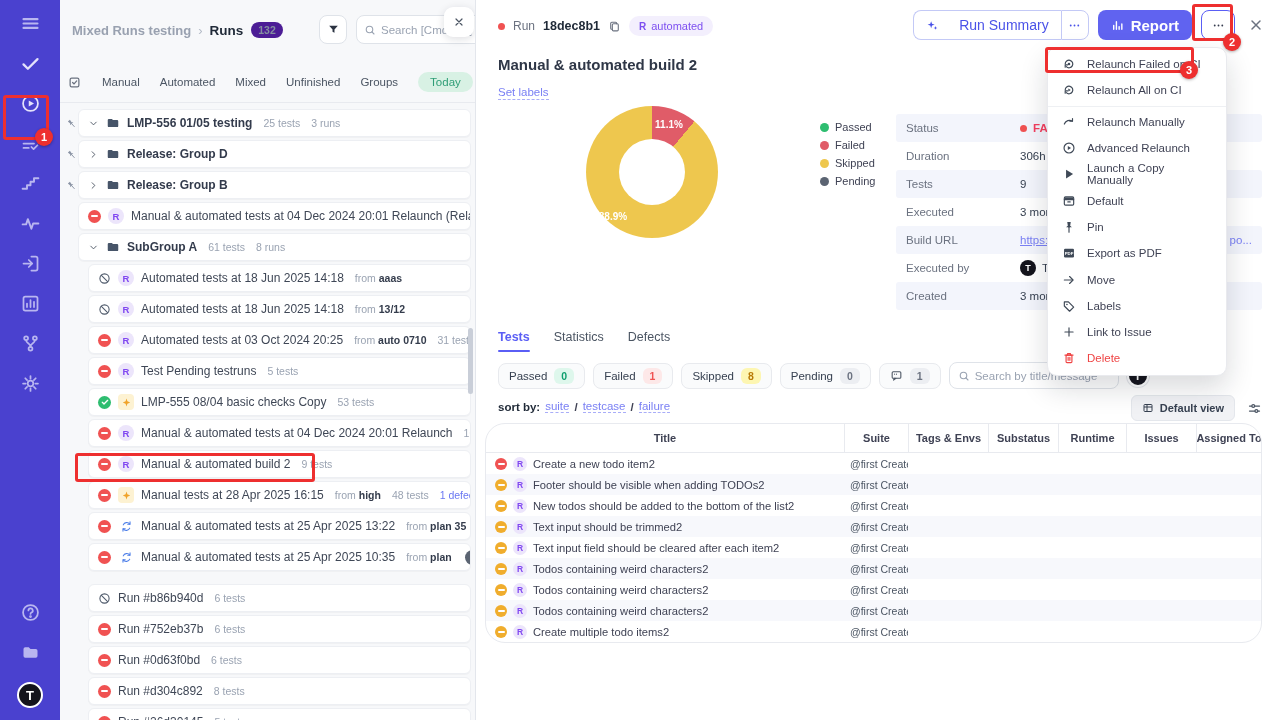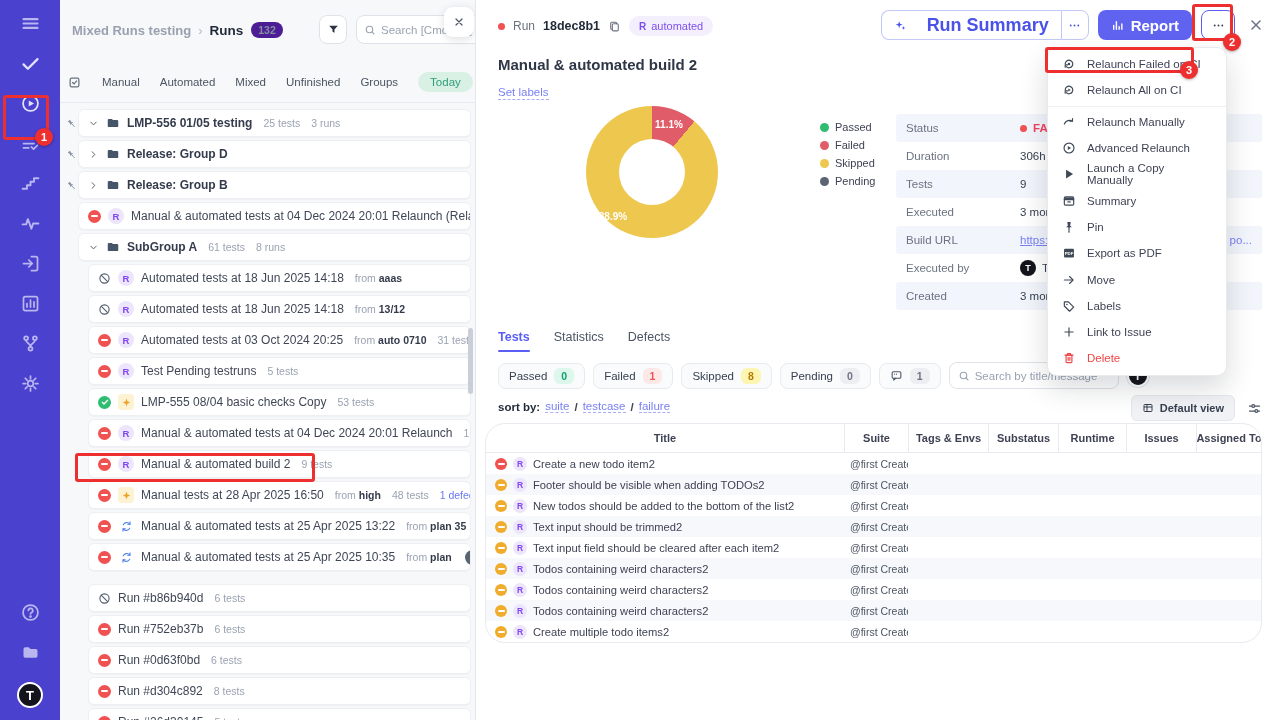--- a/index.html
+++ b/index.html
@@ -70,21 +70,21 @@
   .dp{position:absolute;left:476px;top:0;width:804px;height:720px;background:#fff}
   .dp-hleft{position:absolute;left:22px;top:16px;display:flex;align-items:center;gap:8px}
   .reddot{width:7px;height:7px;border-radius:50%;background:#f05252}
   .run-label{font-size:12px;color:#6b7280}
   .run-id{font-size:12.5px;font-weight:700;color:#1f2937}
   .copy-ic{width:13px;height:13px;color:#6b7280}
   .autochip{display:flex;align-items:center;gap:5px;background:#f3effd;border-radius:12px;padding:4px 10px;color:#7d4ff0;font-size:11px}
   .autochip .rl{font-weight:700;font-size:10px}
   .dp-hright{position:absolute;right:16px;top:10px;display:flex;align-items:center;gap:9px}
   .rs-group{display:flex;height:30px}
-  .rs-main{display:flex;align-items:center;gap:20px;border:1px solid #c3c9f6;border-right:none;border-radius:8px 0 0 8px;padding:0 12px;color:#4a52e8;font-size:18px;font-weight:700;background:#fff}
+  .rs-main{display:flex;align-items:center;gap:20px;border:1px solid #c3c9f6;border-right:none;border-radius:8px 0 0 8px;padding:0 12px;color:#4a52e8;font-size:14px;font-weight:400;background:#fff}
   .rs-main .ic{width:13px;height:13px}
   .rs-more{width:28px;border:1px solid #c3c9f6;border-radius:0 8px 8px 0;display:flex;align-items:center;justify-content:center;color:#4a52e8;background:#fff}
   .rs-more .ic,.out-more .ic{width:13px;height:13px}
   .report-btn{height:30px;display:flex;align-items:center;gap:7px;background:#6063f0;color:#fff;font-size:15px;font-weight:700;border-radius:8px;padding:0 13px}
   .report-btn .ic{width:13px;height:13px}
   .out-more{width:34px;height:30px;border:1.5px solid #5a5ef5;border-radius:8px;display:flex;align-items:center;justify-content:center;color:#353c4e;background:#fff}
   .dp-close{width:16px;height:16px;color:#6b7280;margin-left:4px}
   .dp-title{position:absolute;left:22px;top:56px;font-size:15px;font-weight:700;color:#2f3747}
   .setlabels{position:absolute;left:22px;top:86px;font-size:11.5px;color:#7a80f4;border-bottom:1px dashed #a9adf8;padding-bottom:1px;cursor:pointer}
 
@@ -440,21 +440,21 @@
           <span class="pinspot"></span>
           <div class="card">
             <span class="sc sc-failed"></span>
             <span class="tbadge tb-mix">
               <span class="ic ">
                 <svg viewBox="0 0 24 24">
                   <path d="M12 3.5l2 6 6 2.5-6 2.5-2 6-2-6-6-2.5 6-2.5z" fill="currentColor"></path>
                 </svg>
               </span>
             </span>
-            <span class="rtitle">Manual tests at 28 Apr 2025 16:50</span>
+            <span class="rtitle">Manual tests at 28 Apr 2025 16:15</span>
             <span class="from">from <b>high</b></span>
             <span class="meta">48 tests</span>
             <span class="meta deflink">1 defects</span>
           </div>
         </div>
         <div class="rowwrap ind">
           <span class="pinspot"></span>
           <div class="card">
             <span class="sc sc-failed"></span>
             <span class="tbadge tb-sync">
@@ -921,21 +921,21 @@
         </div>
         <div class="mitem">
           <span class="ic ">
             <svg viewBox="0 0 24 24" fill="none" stroke="currentColor" stroke-width="2" stroke-linecap="round" stroke-linejoin="round">
               <rect x="4" y="5" width="16" height="14" rx="2"></rect>
               <path d="M4 9.5h16" fill="currentColor"></path>
               <path d="M10 13.5h4"></path>
               <path d="M4.8 5.8h14.4v3.4H4.8z" fill="currentColor" stroke="none"></path>
             </svg>
           </span>
-          <span>Summary</span>
+          <span>Default</span>
         </div>
         <div class="mitem">
           <span class="ic ">
             <svg viewBox="0 0 24 24">
               <path d="M9 3.5h6l-1 6.5 3 2.5H7L10 10z" fill="currentColor"></path>
               <path d="M12 12.5V21" stroke="currentColor" stroke-width="2" stroke-linecap="round"></path>
             </svg>
           </span>
           <span>Pin</span>
         </div>

